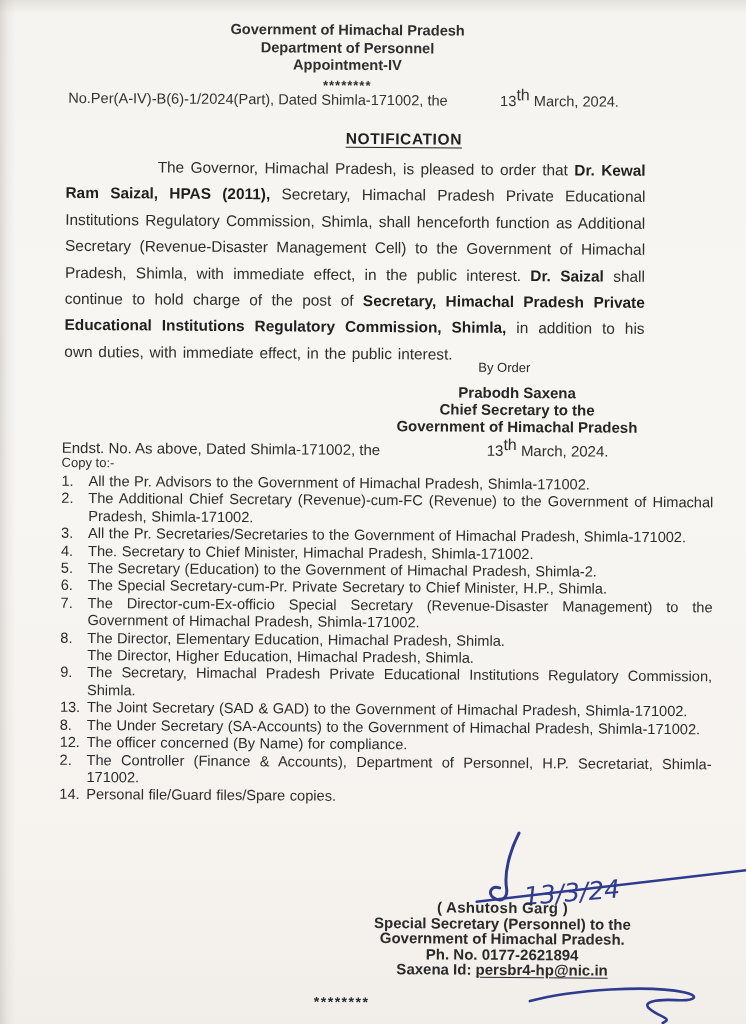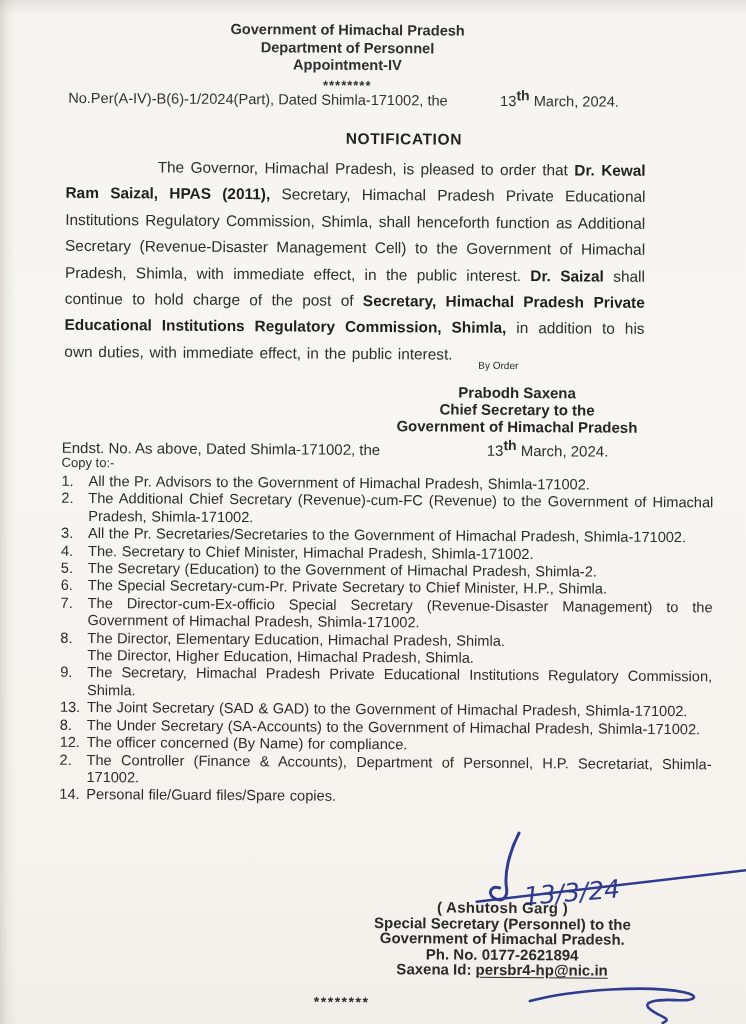--- a/index.html
+++ b/index.html
@@ -30,30 +30,30 @@
 
   .refline { position: absolute; top: 92px; left: 66px; right: 40px; font-size: 14.6px; color: #333; }
   .refline .date { position: absolute; left: 432px; top: 0; }
 
   .doc-title {
     position: absolute; top: 130px; left: 0; width: 100%; text-align: center;
     transform: translateX(29px);
     font-weight: bold; font-size: 15.5px; letter-spacing: 0.6px;
     color: #222;
   }
-  .doc-title span { text-underline-offset: 3px; }
+  .doc-title span { text-decoration: underline; text-underline-offset: 3px; }
 
   .body-para {
     position: absolute; top: 156px; left: 64px; width: 580px;
     font-size: 15.4px; line-height: 26.4px; text-align: justify;
     text-indent: 92px; color: #2d2d2d; word-spacing: 1.5px;
   }
   .body-para b { color: #1f1f1f; }
 
-  .by-order { position: absolute; top: 359px; left: 478px; font-size: 10px; color: #2a2a2a; }
+  .by-order { position: absolute; top: 359px; left: 478px; font-size: 13px; color: #2a2a2a; }
 
   .issuer {
     position: absolute; top: 384px; left: 367px; width: 300px;
     text-align: center; font-weight: bold; font-size: 15px; line-height: 16.8px; color: #262626;
   }
 
   .endst { position: absolute; top: 441px; left: 62px; right: 40px; font-size: 15px; color: #2e2e2e; }
   .endst .date { position: absolute; left: 425px; top: 0; }
 
   .copy-to { position: absolute; top: 457px; left: 62px; font-size: 13px; color: #2e2e2e; }
@@ -69,21 +69,21 @@
   .sig-block {
     position: absolute; top: 899px; left: 330px; width: 352px;
     text-align: center; font-size: 15px; line-height: 15.6px; color: #2a2a2a; font-weight: bold;
   }
   .sig-block .nm { font-weight: bold; letter-spacing: 0.3px; }
   .sig-block .email u { text-underline-offset: 2px; text-align: right; }
 
   .footer-stars { position: absolute; top: 994px; left: 318px; font-size: 14px; font-weight: bold; letter-spacing: 1.5px; color: #2c2c2c; }
   .scribble-svg { position: absolute; left: 528px; top: 980px; width: 190px; height: 45px; }
 
-  sup { font-size: 14px; vertical-align: super; line-height: 0; font-weight: bold; }
+  sup { font-size: 16px; vertical-align: super; line-height: 0; }
 </style>
 </head>
 <body>
 
 <div class="sheet">
   <div class="tilt">
 
     <div class="header">
       <div>Government of Himachal Pradesh</div>
       <div>Department of Personnel</div>

